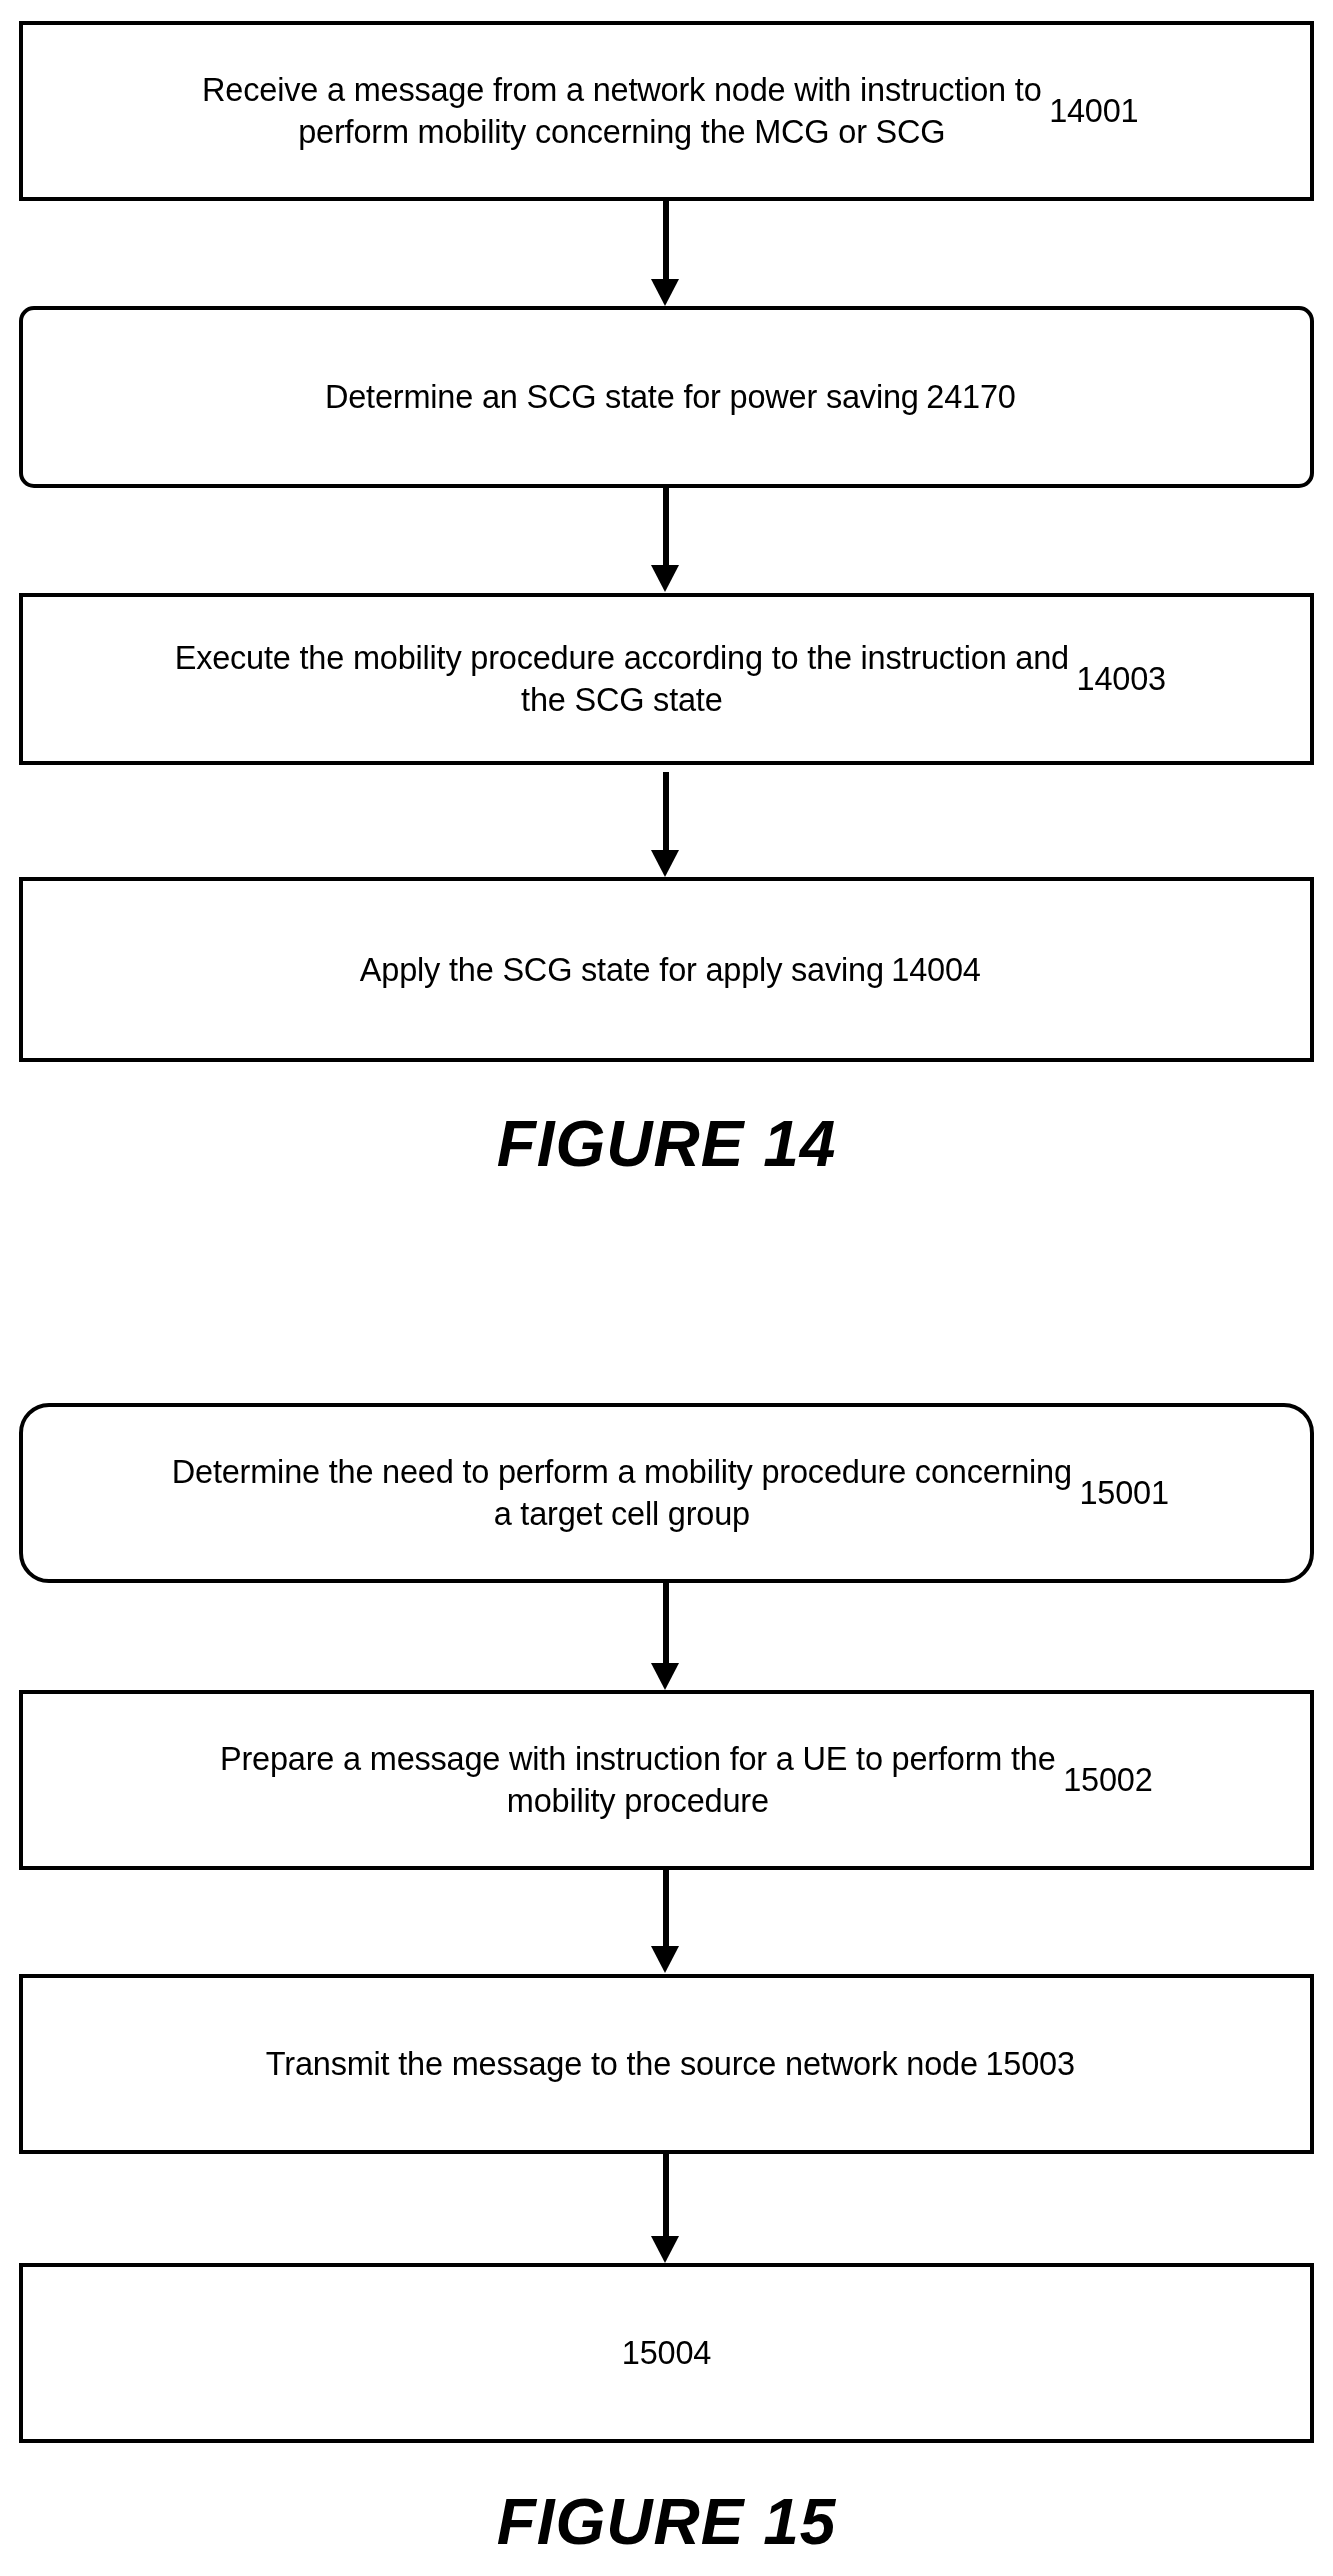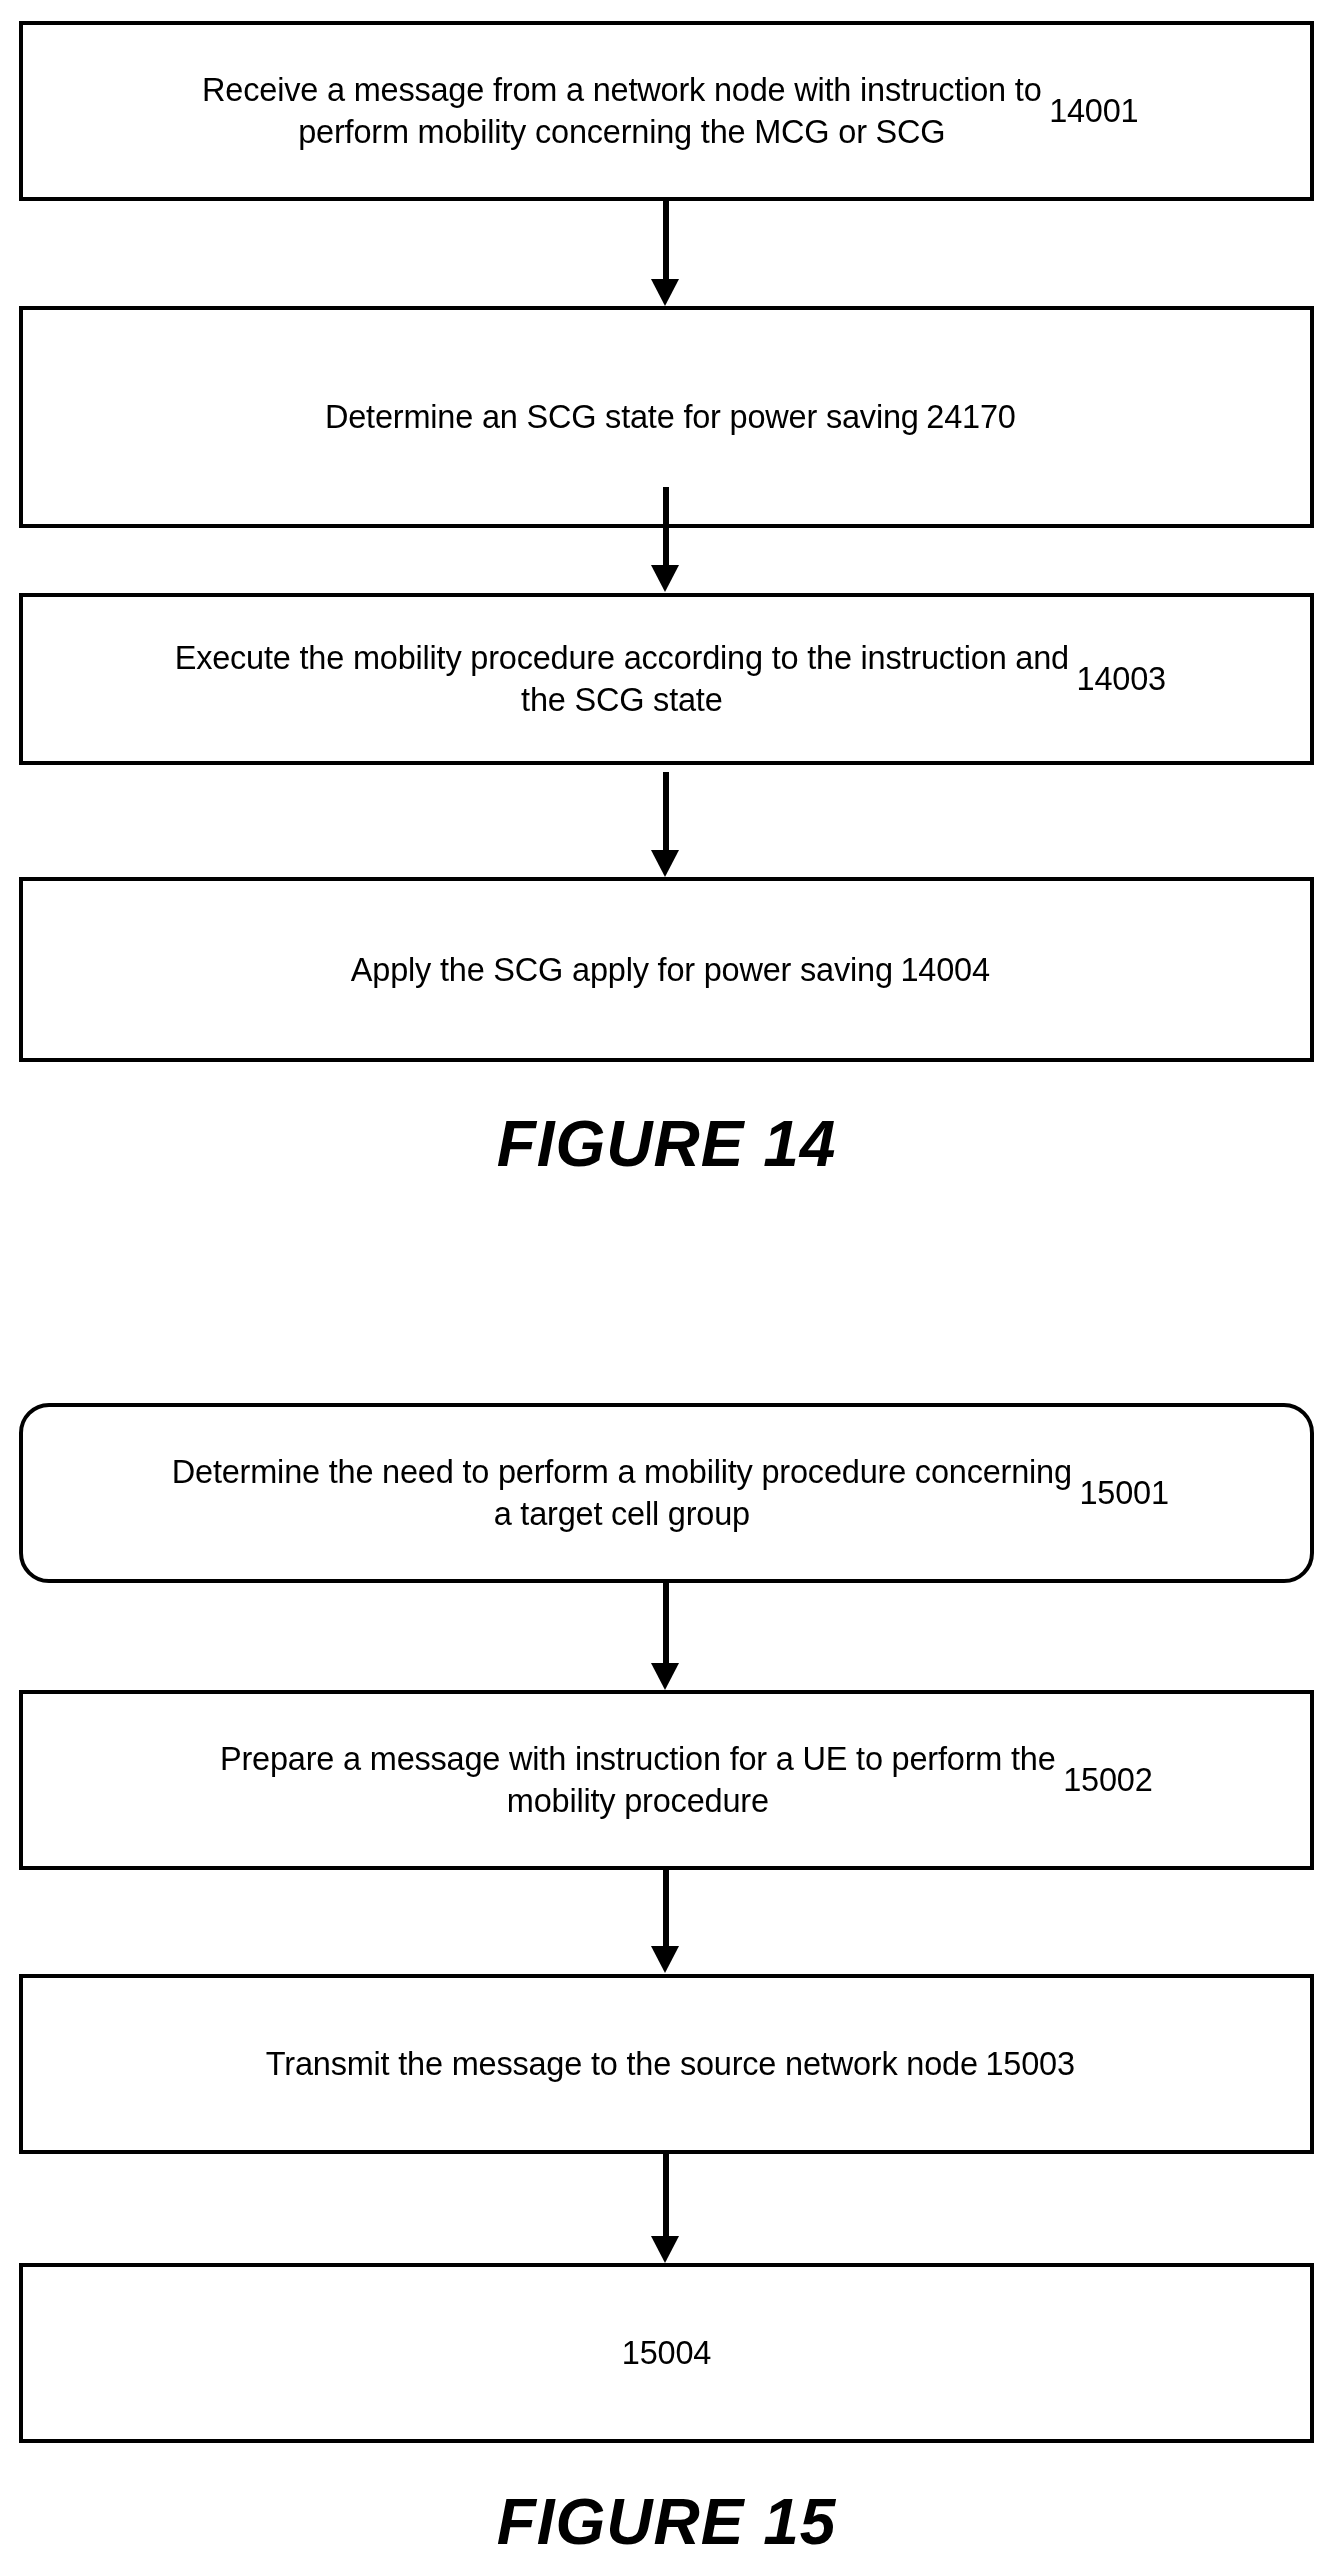--- a/index.html
+++ b/index.html
@@ -47,21 +47,21 @@
     padding: 0 7.6px;
   }
   .box-ref {
     font-size: 32.5px;
     line-height: 42px;
     letter-spacing: -0.2px;
   }
 
   
   #box-14001 { top: 21px;  height: 180px; }
-  #box-14002 { top: 306px; height: 222px; }
+  #box-14002 { top: 306px; height: 182px; border-radius: 15px; }
   #box-14003 { top: 593px; height: 172px; }
   #box-14004 { top: 877px; height: 185px; }
 
   
   #box-15001 { top: 21px;  height: 180px; border-radius: 30px; }
   #box-15002 { top: 308px; height: 180px; padding-left: 32px; }
   #box-15003 { top: 592px; height: 180px; }
   #box-15004 { top: 881px; height: 180px; }
 
   
@@ -143,21 +143,21 @@
 the SCG state</div>
     <div class="box-ref">14003</div>
   </div>
 
   <div class="arrow" id="arrow-14003-14004">
     <div class="shaft"></div>
     <div class="head"></div>
   </div>
 
   <div class="flow-box" id="box-14004">
-    <div class="box-text">Apply the SCG apply for power saving</div>
+    <div class="box-text">Apply the SCG state for apply saving</div>
     <div class="box-ref">14004</div>
   </div>
 
 </div>
 
 <div class="figure-caption" id="caption-14">FIGURE 14</div>
 
 <div class="figure" id="figure-15">
 
   <div class="flow-box" id="box-15001">

